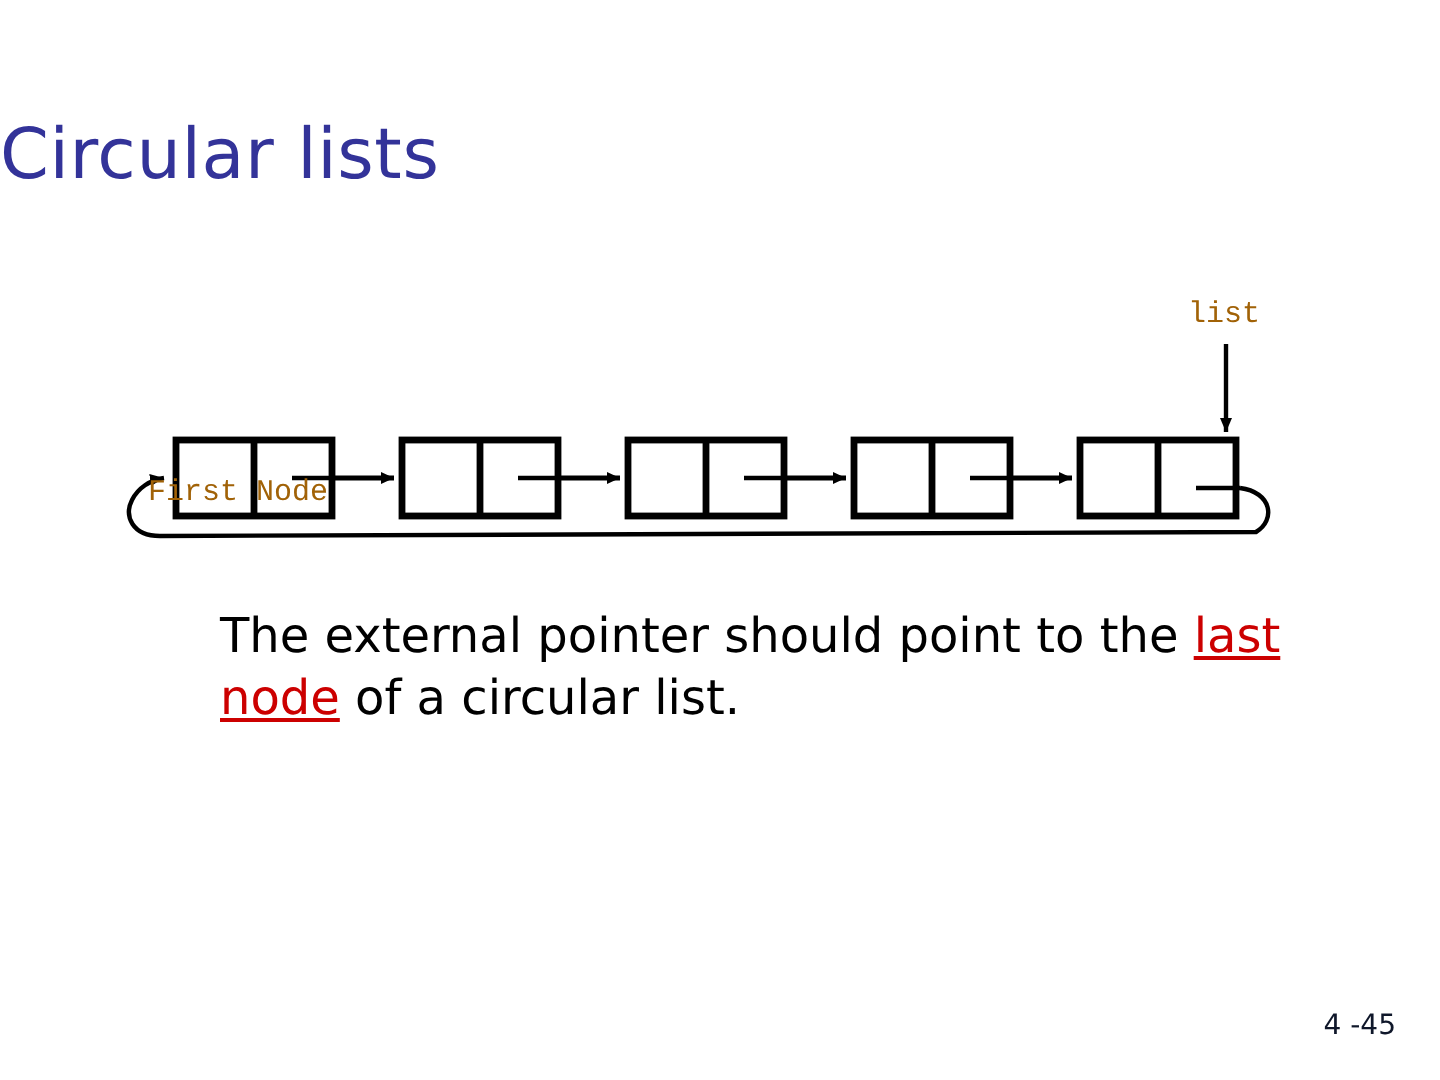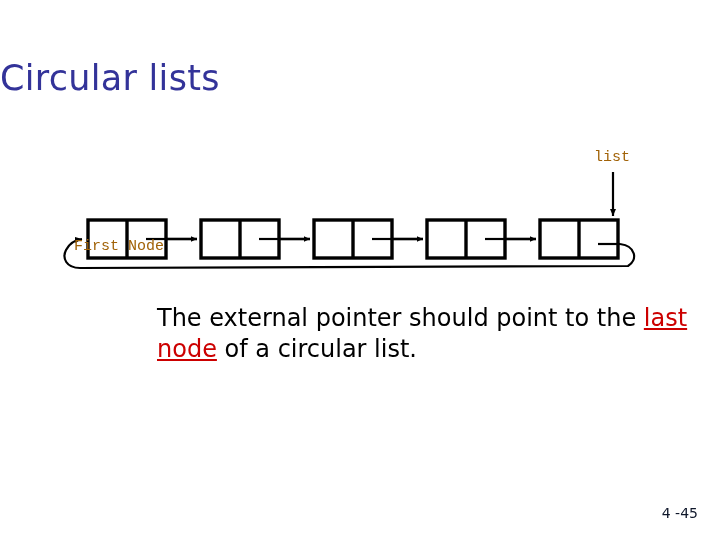--- a/index.html
+++ b/index.html
@@ -78,21 +78,20 @@
   
   #caption {
     position: absolute;
     left: 110px;
     top: 303px;
     width: 540px;
     font-size: 24px;
     line-height: 31px;
     color: #000000;
     font-family: "DejaVu Sans", sans-serif;
-    margin-left: 47px;
   }
   #caption .hl {
     color: #CC0000;
     text-decoration: underline;
     text-decoration-color: #CC0000;
   }
 
   
   #page-number {
     position: absolute;

